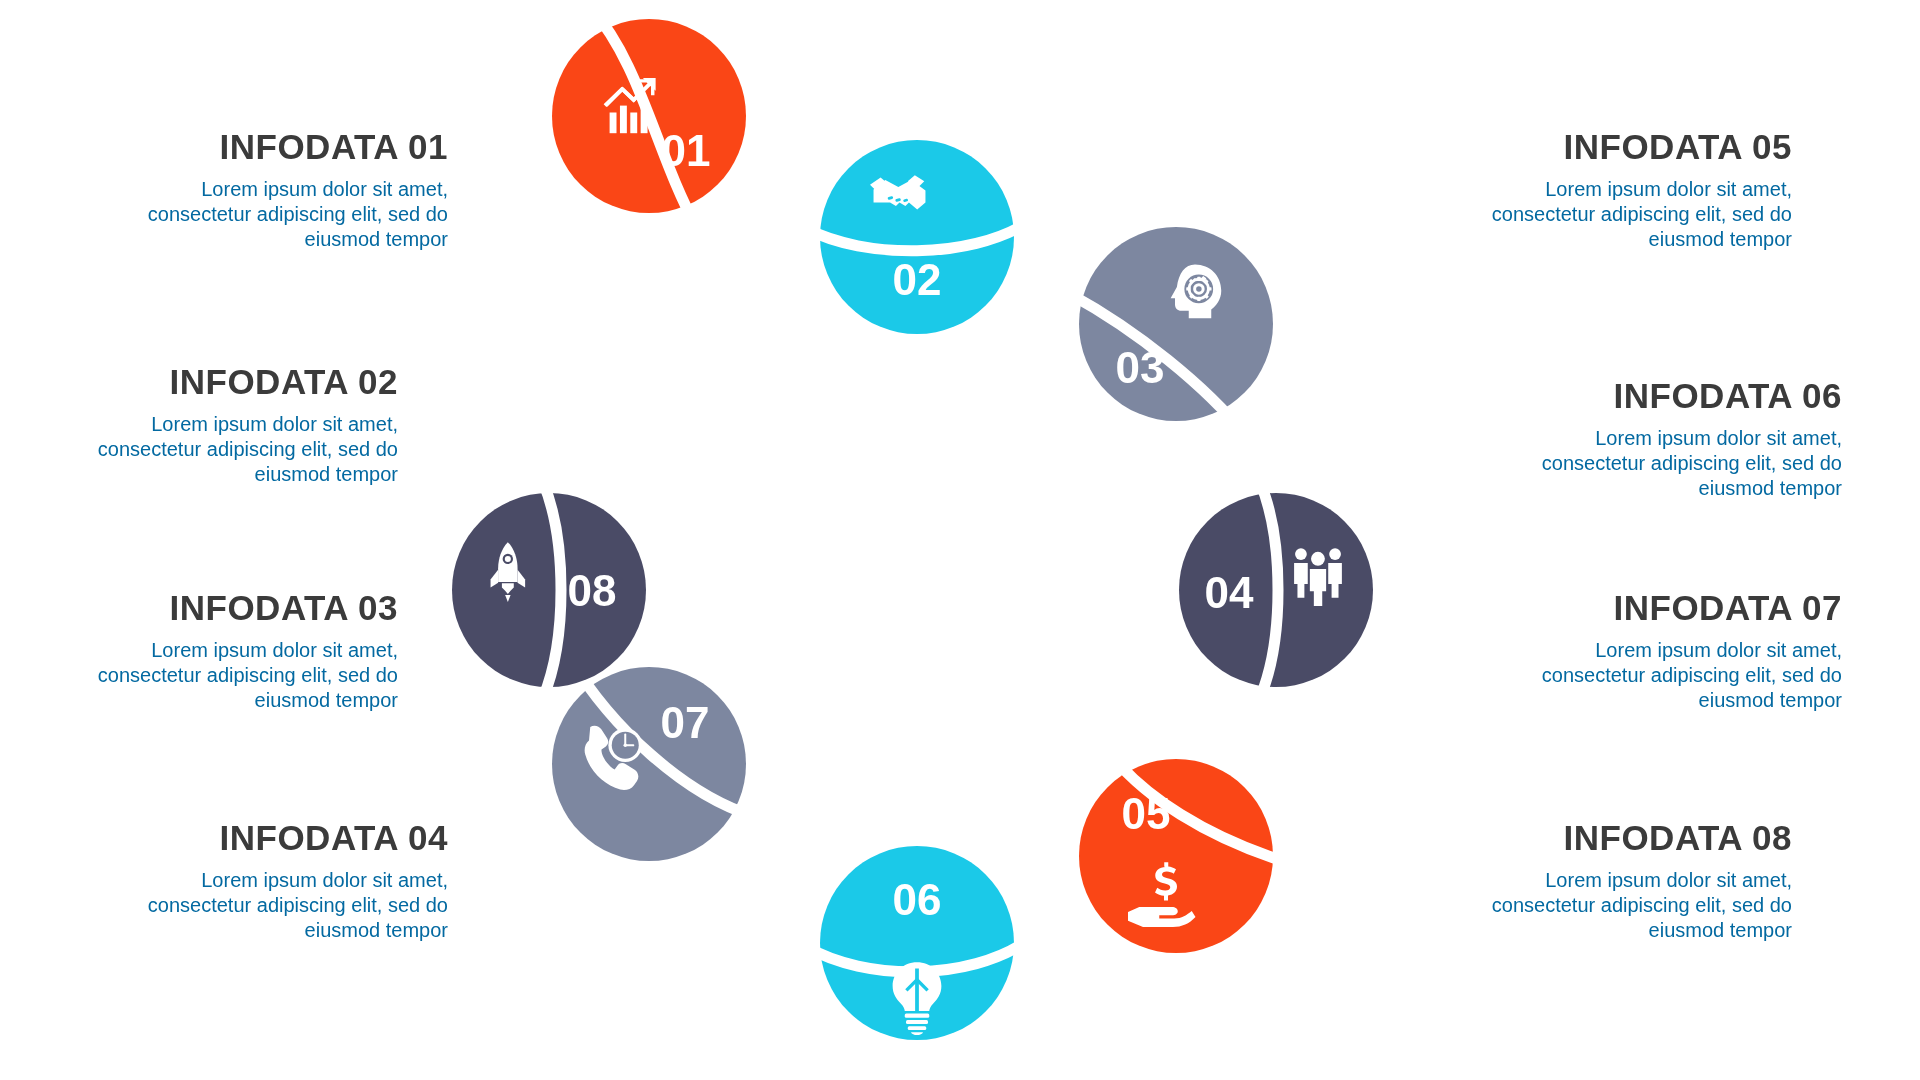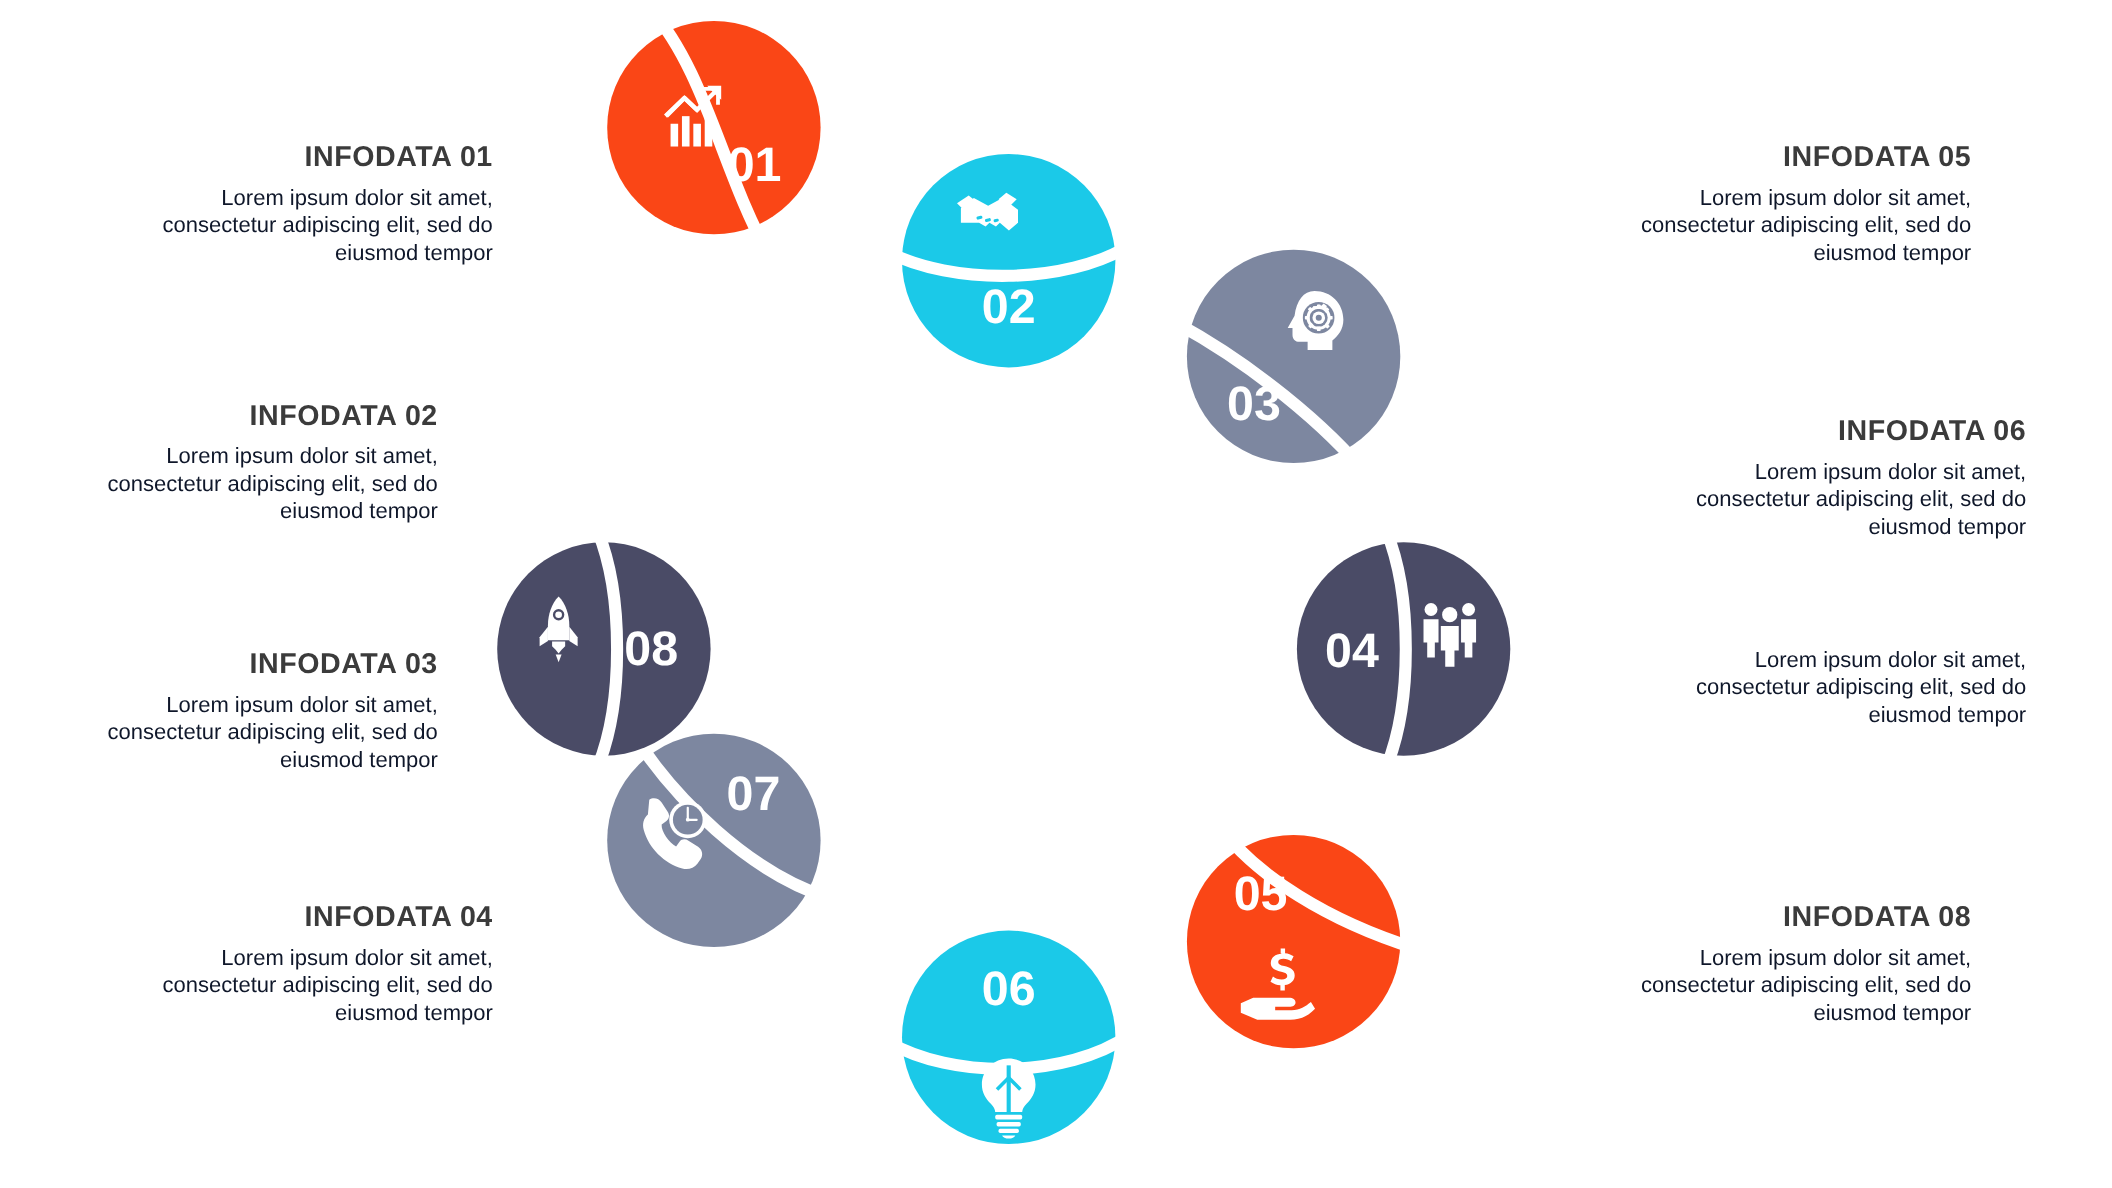--- a/index.html
+++ b/index.html
@@ -21,31 +21,31 @@
     height: 1080px;
     background: #ffffff;
   }
 
   
   .txt-block {
     position: absolute;
     width: 330px;
   }
   .txt-block .tb-title {
-    font-size: 26px;
+    font-size: 35px;
     font-weight: bold;
     color: #3b3b3b;
     letter-spacing: 0.5px;
     margin: 0 0 10px 0;
     white-space: nowrap;
   }
   .txt-block .tb-body {
     font-size: 20px;
     line-height: 25px;
-    color: #0f172a;
+    color: #0369a1;
     margin: 0;
   }
   .txt-left  { text-align: right; }
 
   
   .tb01 { left: 118px;  top: 127px; }
   .tb02 { left: 68px;   top: 362px; }
   .tb03 { left: 68px;   top: 588px; }
   .tb04 { left: 118px;  top: 818px; }
   
@@ -237,20 +237,21 @@
     <div class="tb-title">INFODATA 05</div>
     <div class="tb-body">Lorem ipsum dolor sit amet, consectetur adipiscing elit, sed do eiusmod tempor</div>
   </div>
 
   <div class="txt-block txt-left tb06" style="text-align: right; margin-top: 19px;">
     <div class="tb-title">INFODATA 06</div>
     <div class="tb-body">Lorem ipsum dolor sit amet, consectetur adipiscing elit, sed do eiusmod tempor</div>
   </div>
 
   <div class="txt-block txt-left tb07" style="text-align: right;">
+    <div class="tb-title">INFODATA 07</div>
     <div class="tb-body">Lorem ipsum dolor sit amet, consectetur adipiscing elit, sed do eiusmod tempor</div>
   </div>
 
   <div class="txt-block txt-left tb08" style="">
     <div class="tb-title">INFODATA 08</div>
     <div class="tb-body">Lorem ipsum dolor sit amet, consectetur adipiscing elit, sed do eiusmod tempor</div>
   </div>
 
 </div>
 

